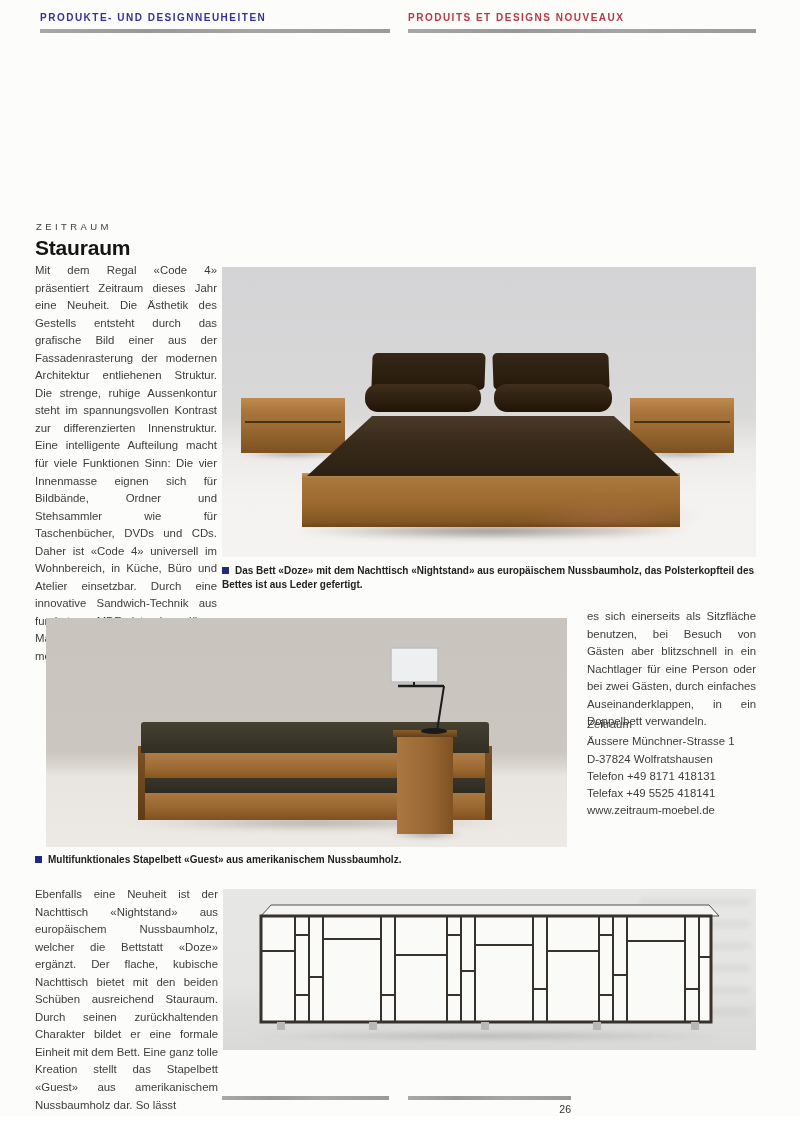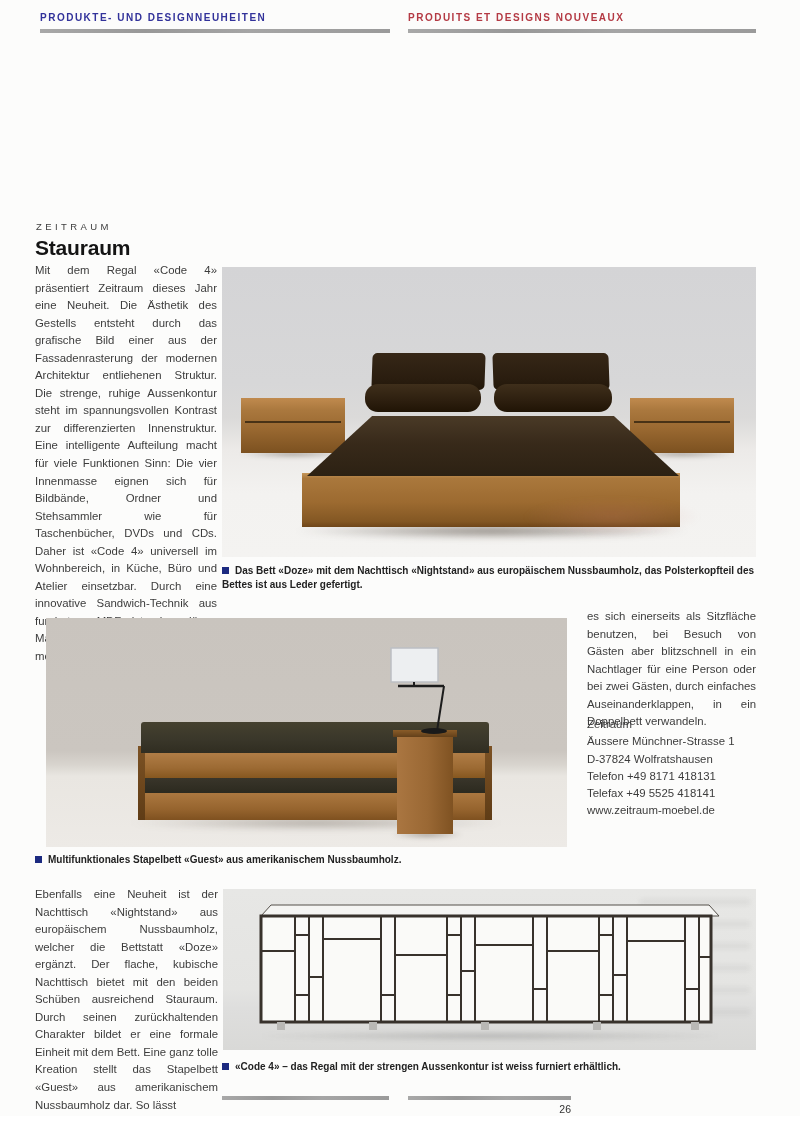--- a/index.html
+++ b/index.html
@@ -217,20 +217,19 @@
 
       <g fill="#b9b8b5">
         <rect x="18" y="119" width="8" height="8"></rect>
           <rect x="110" y="119" width="8" height="8"></rect>
         <rect x="222" y="119" width="8" height="8"></rect>
           <rect x="334" y="119" width="8" height="8"></rect>
         <rect x="432" y="119" width="8" height="8"></rect>
       </g>
     </svg>
   </div>
-  <p class="caption cap3"><span class="bullet"></span><span>«Code 4» – das Regal mit der strengen Aussenkontur ist weiss furniert erhältlich.</span></p>
 
   <div class="rule foot-rule-l"></div>
   <div class="rule foot-rule-r"></div>
   <div class="foot-text foot-mag">interieur 12/2008</div>
   <div class="foot-text foot-page">26</div>
 
 </div>
 
 </body></html>

